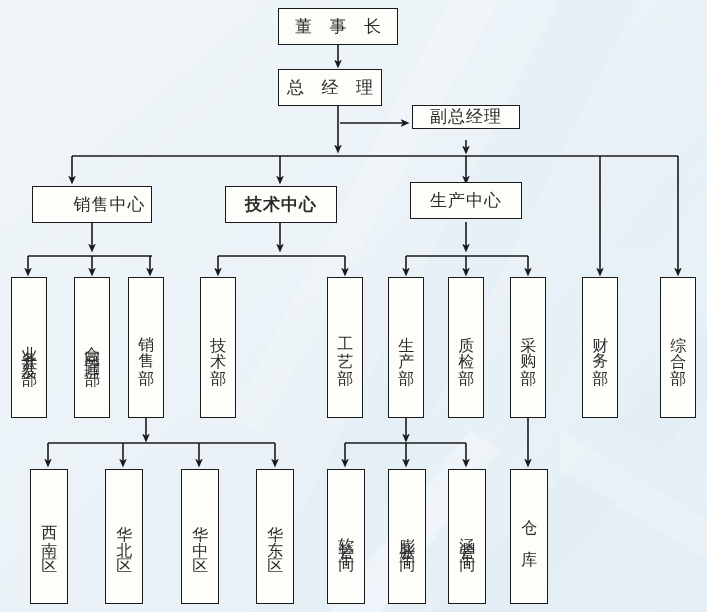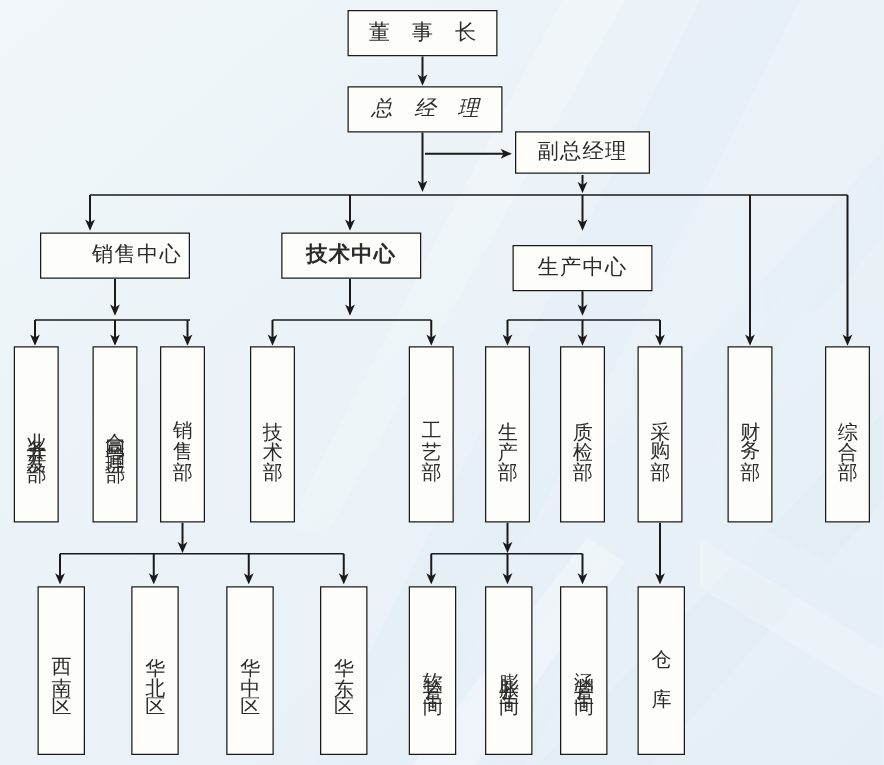--- a/index.html
+++ b/index.html
@@ -161,37 +161,37 @@
       <line x1="466" y1="443" x2="466" y2="463" marker-end="url(#arrow)"></line>
 
       <line x1="528" y1="418" x2="528" y2="463" marker-end="url(#arrow)"></line>
     </g>
   </svg>
 
   <div class="node h wide" style="left:278px; top:8px; width:120px; height:37px;">
     <span>董 事 长</span>
   </div>
 
-  <div class="node h wide" style="left:278px; top:69px; width:124px; height:37px;font-style:italic;">
+  <div class="node h wide" style="left:278px; top:69px; width:104px; height:37px;">
     <span>总 经 理</span>
   </div>
 
-  <div class="node h" style="left:412px; top:105px; width:108px; height:34px;">
+  <div class="node h" style="left:412px; top:105px; width:108px; height:24px;">
     <span>副总经理</span>
   </div>
 
   <div class="node h" style="left:32px; top:186px; width:120px; height:37px;padding-left:35px;">
     <span>销售中心</span>
   </div>
 
   <div class="node h" style="left:225px; top:186px; width:112px; height:37px;font-weight:bold;">
     <span>技术中心</span>
   </div>
 
-  <div class="node h" style="left:410px; top:196px; width:112px; height:37px;">
+  <div class="node h" style="left:410px; top:182px; width:112px; height:37px;">
     <span>生产中心</span>
   </div>
 
   <div class="node v tight" style="left:11px; top:277px; width:36px; height:141px;">
     <span>业务开发部</span>
   </div>
 
   <div class="node v tight" style="left:74px; top:277px; width:36px; height:141px;">
     <span>合同管理部</span>
   </div>

